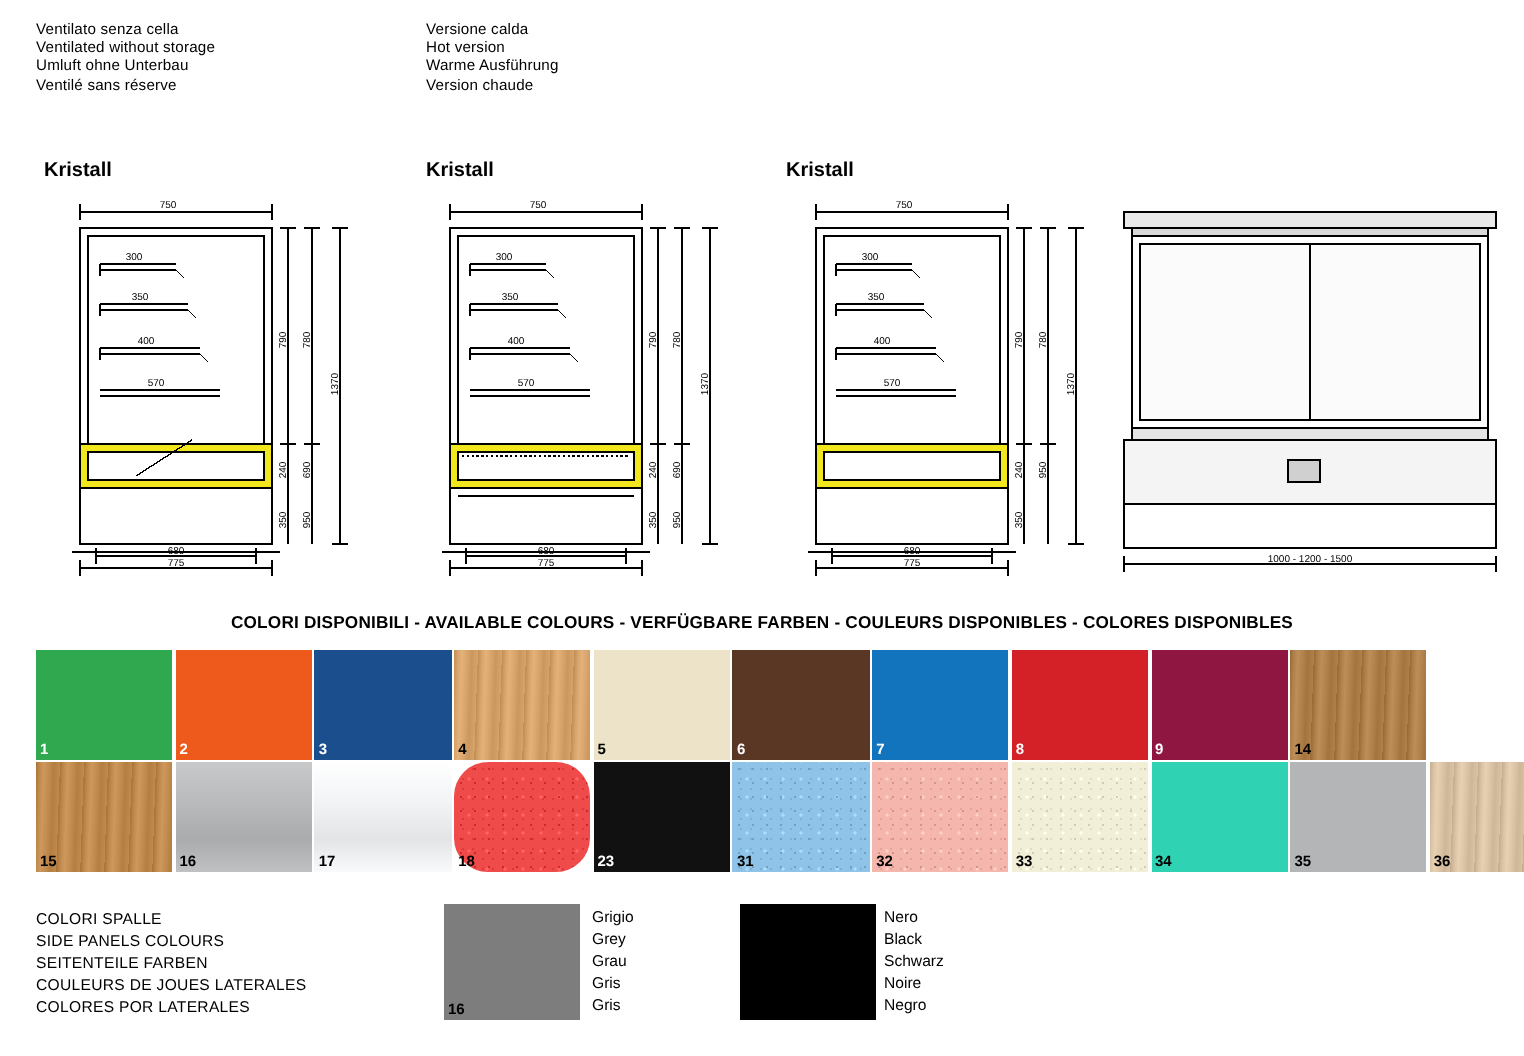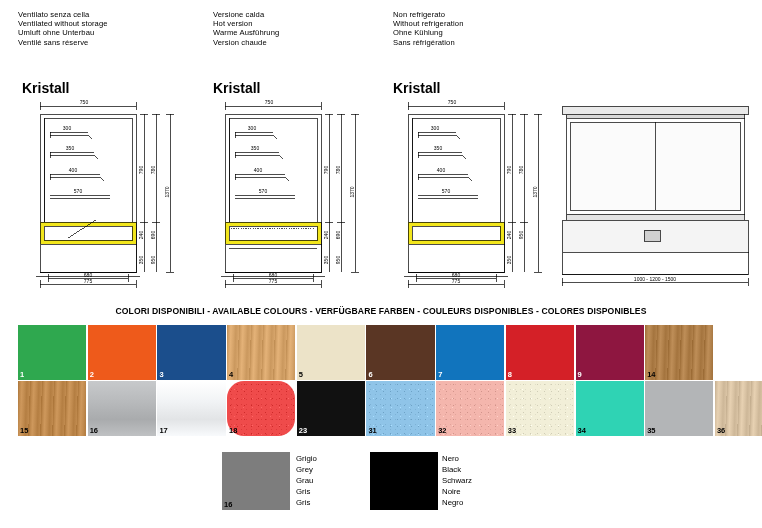--- a/index.html
+++ b/index.html
@@ -2,21 +2,21 @@
 <html><head>
 <meta charset="utf-8">
 <style>
   html,body{margin:0;padding:0;}
   body{width:762px;height:528px;background:#ffffff;font-family:"Liberation Sans",sans-serif;color:#000;overflow:hidden;}
   .page{position:relative;width:762px;height:528px;}
 
   
   .hdr{position:absolute;font-size:7.6px;line-height:9.2px;letter-spacing:.1px;}
   .hdr div{white-space:nowrap;}
-  .kristall{position:absolute;font-size:14px;font-weight:bold;}
+  .kristall{position:absolute;font-size:10px;font-weight:bold;}
 
   
   .panel{position:absolute;}
   .panel svg{display:block;}
 
   
   .colours-title{position:absolute;top:306px;left:0;width:762px;text-align:center;font-size:8.6px;font-weight:bold;letter-spacing:.1px;}
   .swatch-grid{position:absolute;left:18px;top:325px;}
   .srow{display:flex;}
   .sw{position:relative;width:68.3px;height:55px;margin-right:1.4px;margin-bottom:1.4px;box-sizing:border-box;}
@@ -47,26 +47,20 @@
   <div class="kristall" style="left:22px;top:80px;">Kristall</div>
 
   <div class="hdr" style="left:213px;top:10px;">
     <div>Versione calda</div>
     <div>Hot version</div>
     <div>Warme Ausführung</div>
     <div>Version chaude</div>
   </div>
   <div class="kristall" style="left:213px;top:80px;">Kristall</div>
 
-  <div class="hdr" style="left:393px;top:10px;">
-    <div>Non refrigerato</div>
-    <div>Without refrigeration</div>
-    <div>Ohne Kühlung</div>
-    <div>Sans réfrigération</div>
-  </div>
   <div class="kristall" style="left:393px;top:80px;">Kristall</div>
 
   <div class="panel" style="left:10px;top:92px;">
     <svg width="180" height="198" viewBox="0 0 180 198">
       <g stroke="#000" fill="none" stroke-width="0.7" shape-rendering="crispEdges">
 
         <line x1="30" y1="14" x2="126" y2="14"></line>
         <line x1="30" y1="10" x2="30" y2="18"></line>
         <line x1="126" y1="10" x2="126" y2="18"></line>
 
@@ -360,20 +354,27 @@
         </div>
       <div class="sw" id="r2c9" style="background: rgb(179, 181, 183);">
           <span class="num">35</span>
         </div>
       <div class="sw" id="r2c10" style="background: repeating-linear-gradient(92deg, rgb(195, 173, 142) 0px, rgb(217, 195, 164) 2px, rgb(231, 209, 178) 4px, rgb(217, 195, 164) 7px, rgb(205, 183, 152) 9px, rgb(217, 195, 164) 12px);">
           <span class="num">36</span>
         </div>
     </div>
   </div>
 
+  <div class="legend">
+    <div>COLORI SPALLE</div>
+    <div>SIDE PANELS COLOURS</div>
+    <div>SEITENTEILE FARBEN</div>
+    <div>COULEURS DE JOUES LATERALES</div>
+    <div>COLORES POR LATERALES</div>
+  </div>
 
   <div class="legend-swatches">
     <div class="lsw" id="lsw0" style="background: rgb(125, 125, 125);">
       <span class="num">16</span>
     </div>
     <div class="lsw" id="lsw1" style="margin-left: 68px; background: rgb(0, 0, 0);">
       <span class="num light">23</span>
     </div>
   </div>
 

